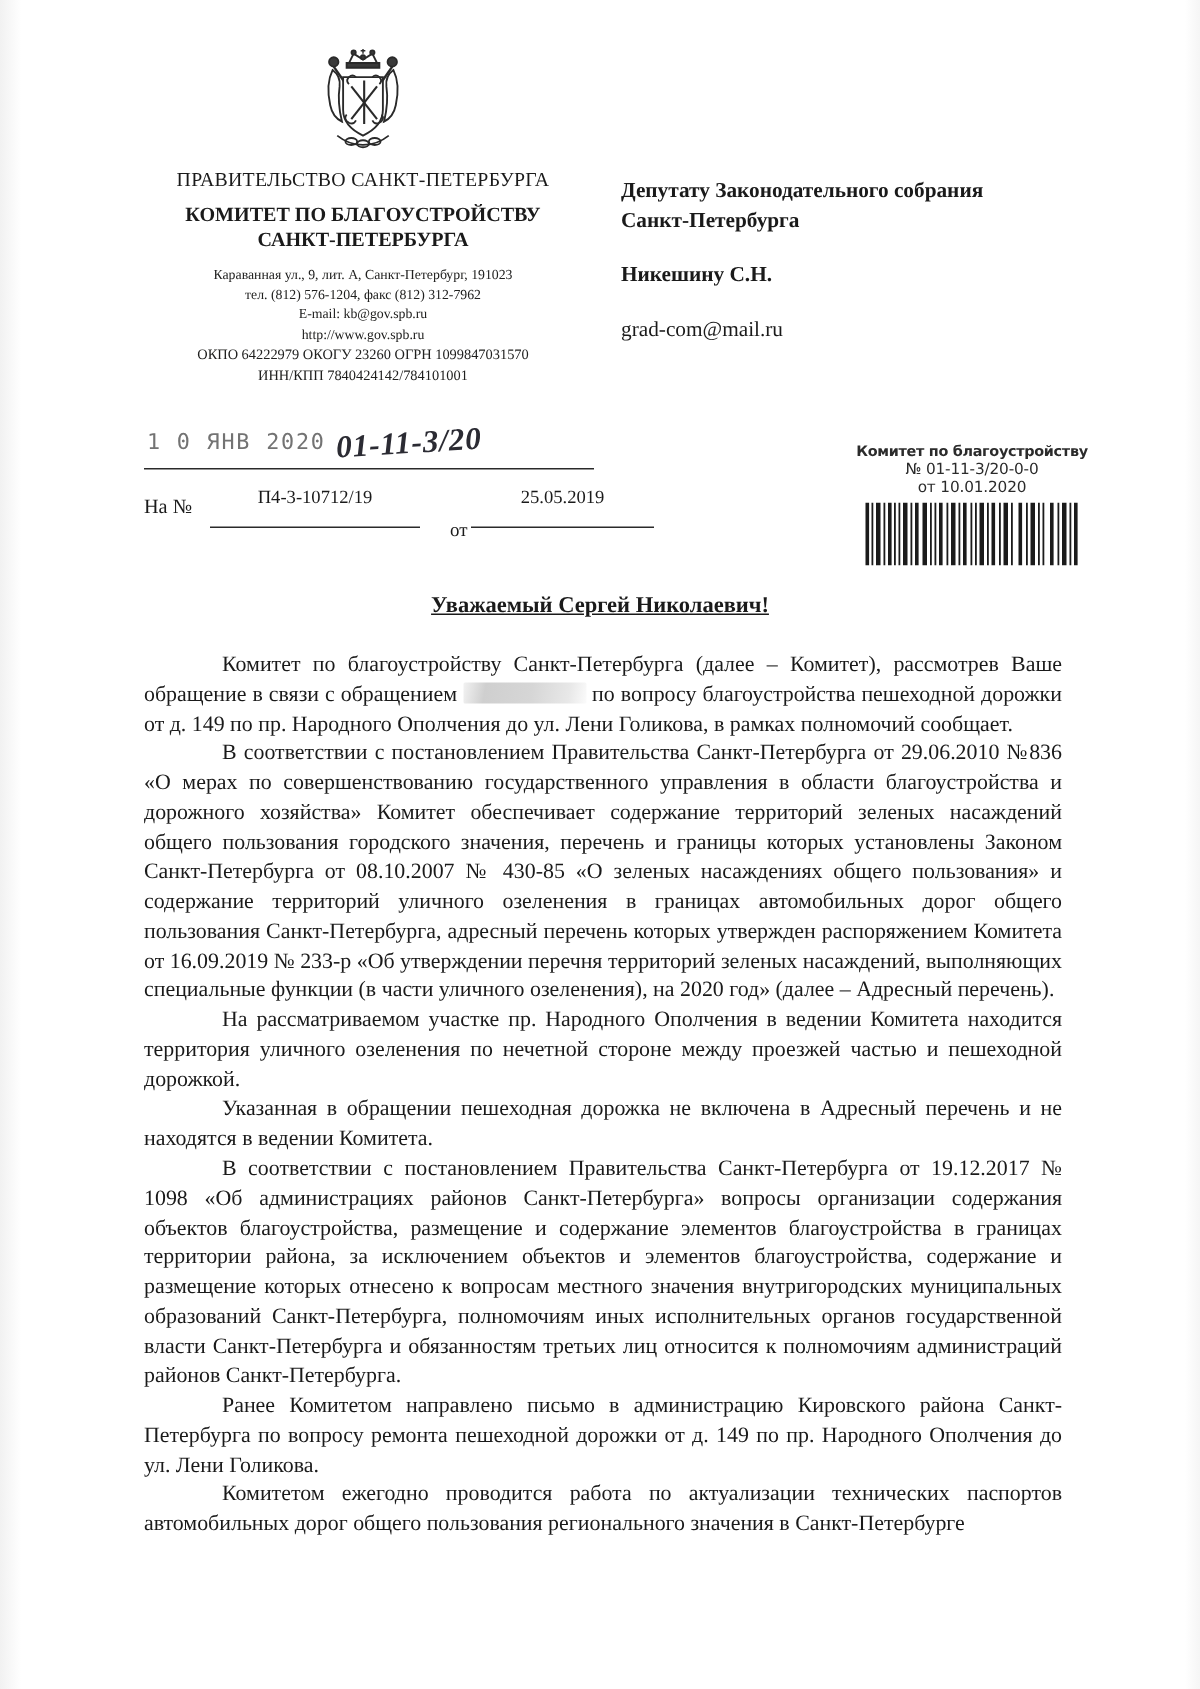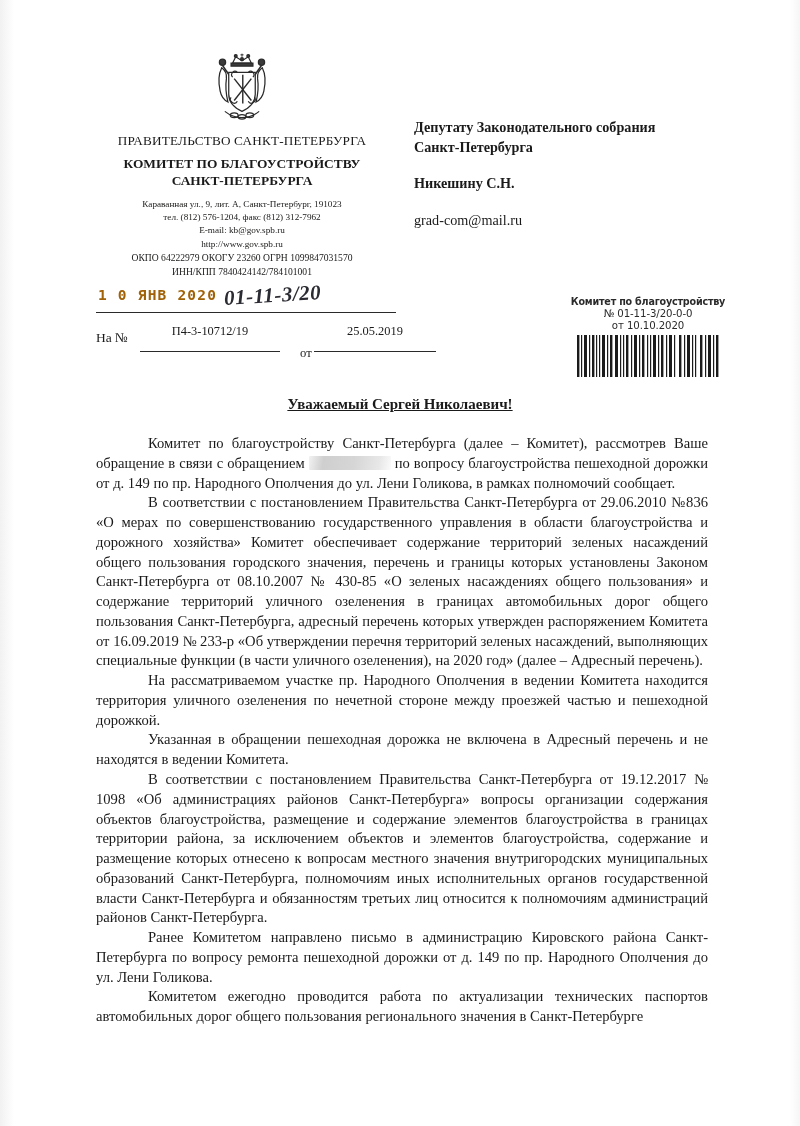--- a/index.html
+++ b/index.html
@@ -18,21 +18,21 @@
     height: 1126px;
     margin: 0 auto;
     background: #ffffff;
     overflow: hidden;
   }
 
   
   .letterhead {
     position: absolute;
     left: 92px;
-    top: 49px;
+    top: 28px;
     width: 300px;
     text-align: center;
   }
   .emblem {
     width: 78px;
     height: 78px;
     margin: 0 auto 6px auto;
     display: block;
   }
   .org-gov {
@@ -70,23 +70,23 @@
     position: relative;
     height: 26px;
     border-bottom: 1.2px solid #2a2a2a;
   }
   .date-stamp {
     position: absolute;
     left: 2px;
     top: 1px;
     font-family: "DejaVu Sans Mono", monospace;
     font-size: 14.5px;
-    font-weight: bold;
+    font-weight: normal;
     letter-spacing: 1.2px;
-    color: #a16207;
+    color: #737373;
   }
   .out-number {
     position: absolute;
     left: 128px;
     top: -3px;
     font-family: "Liberation Serif", serif;
     font-size: 21px;
     font-style: italic;
     font-weight: bold;
     color: #2b2b33;
@@ -289,21 +289,21 @@
       <div>Депутату Законодательного собрания</div>
       <div>Санкт-Петербурга</div>
     </div>
     <div class="addr-name">Никешину С.Н.</div>
     <div class="addr-email">grad-com@mail.ru</div>
   </div>
 
   <div class="barcode-stamp">
     <div class="bc-org">Комитет по благоустройству</div>
     <div class="bc-num">№ 01-11-3/20-0-0</div>
-    <div class="bc-date">от 10.10.2020</div>
+    <div class="bc-date">от 10.01.2020</div>
     <svg class="bc-bars" viewBox="0 0 146 42" preserveAspectRatio="none">
       <g fill="#1b1b1b">
         <rect x="2" y="0" width="2.4" height="42"></rect>
         <rect x="6" y="0" width="1.2" height="42"></rect>
         <rect x="9" y="0" width="3.0" height="42"></rect>
         <rect x="14" y="0" width="1.2" height="42"></rect>
         <rect x="17" y="0" width="2.4" height="42"></rect>
         <rect x="21" y="0" width="1.2" height="42"></rect>
         <rect x="24" y="0" width="1.2" height="42"></rect>
         <rect x="27" y="0" width="3.0" height="42"></rect>

